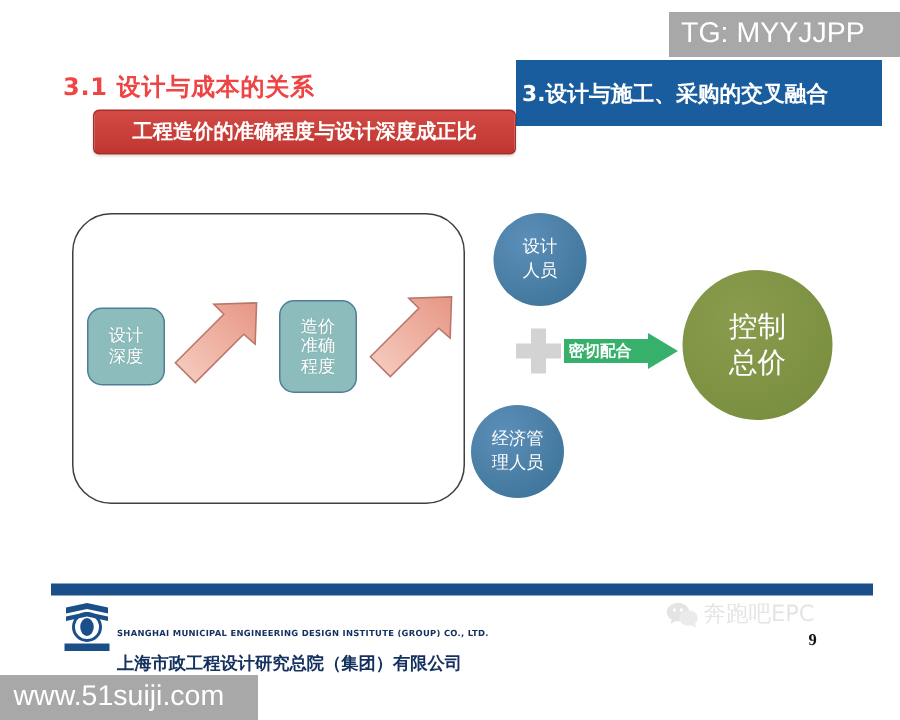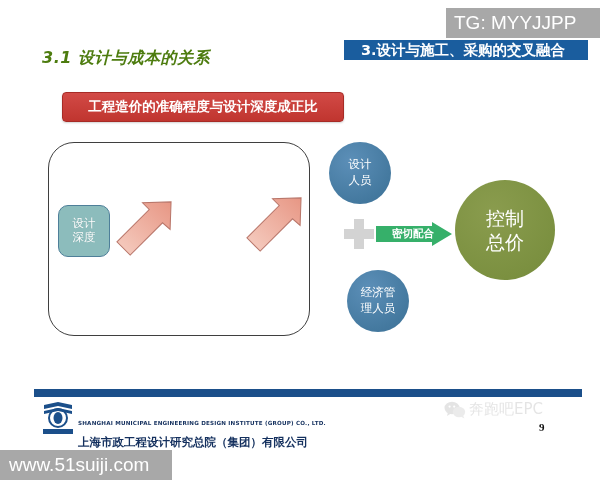--- a/index.html
+++ b/index.html
@@ -24,48 +24,47 @@
     background: #ffffff;
   }
 
   
   .section-title {
     position: absolute;
     left: 42px;
     top: 48px;
     font-size: 16px;
     font-weight: bold;
-    color: #4d7c0f;
+    color: #ef4444;
     letter-spacing: 0.5px;
     white-space: nowrap;
-    font-style: italic;
   }
   .chapter-banner {
     position: absolute;
     left: 344px;
     top: 40px;
     width: 244px;
-    height: 20px;
+    height: 44px;
     background: #1a5d9e;
     color: #ffffff;
     font-size: 14.5px;
     font-weight: bold;
     display: flex;
     align-items: center;
-    padding-left: 17px;
+    padding-left: 4px;
     box-sizing: border-box;
     letter-spacing: 0px;
     white-space: nowrap;
   }
 
   
   .red-bar {
     position: absolute;
     left: 62px;
-    top: 92px;
+    top: 73px;
     width: 280px;
     height: 28px;
     background: linear-gradient(180deg, #d24a46 0%, #c0352f 100%);
     border: 1px solid #a72b26;
     border-radius: 4px;
     color: #ffffff;
     font-size: 13.5px;
     font-weight: bold;
     display: flex;
     align-items: center;
@@ -127,21 +126,21 @@
     box-sizing: border-box;
   }
   .circle.blue {
     background: radial-gradient(circle at 35% 30%, #5c8fb8 0%, #44799f 70%, #3d7096 100%);
     width: 62px;
     height: 62px;
     font-size: 11.5px;
     line-height: 1.35;
   }
   .circle.blue.c-top  { left: 329px; top: 142px; }
-  .circle.blue.c-bot  { left: 347px; top: 270px; }
+  .circle.blue.c-bot  { left: 314px; top: 270px; }
   .circle.green {
     background: radial-gradient(circle at 38% 32%, #8a9c4e 0%, #7b9040 72%, #74883c 100%);
     width: 100px;
     height: 100px;
     left: 455px;
     top: 180px;
     font-size: 19px;
     font-weight: normal;
     line-height: 1.28;
   }
@@ -170,21 +169,21 @@
     height: 24px;
   }
   .green-arrow .ga-label {
     position: absolute;
     left: 0; top: 0;
     width: 76px;
     height: 24px;
     display: flex;
     align-items: center;
     justify-content: flex-start;
-    padding-left: 16px;
+    padding-left: 3px;
     box-sizing: border-box;
     color: #ffffff;
     font-size: 10.5px;
     font-weight: bold;
     white-space: nowrap;
     z-index: 2;
   }
 
   
   .footer-rule {
@@ -305,20 +304,25 @@
     <defs>
       <linearGradient id="salmon1" x1="0" y1="1" x2="1" y2="0">
         <stop offset="0%" stop-color="#f6cfc3"></stop>
         <stop offset="100%" stop-color="#e79684"></stop>
       </linearGradient>
     </defs>
     <polygon points="4,46 10,54 48,16 56,24 58,6 40,8 48,16" fill="none" stroke="none"></polygon>
     <path d="M 2,44 L 36,10 L 29,3 L 59,2 L 58,31 L 50,24 L 16,58 Z" transform="translate(1,2) scale(0.95)" fill="url(#salmon1)" stroke="#b9766a" stroke-width="1.1"></path>
   </svg>
 
+  <div class="teal-box b2">
+    <span>造价</span>
+    <span>准确</span>
+    <span>程度</span>
+  </div>
 
   <svg class="arrow-up a2" viewBox="0 0 64 64">
     <defs>
       <linearGradient id="salmon2" x1="0" y1="1" x2="1" y2="0">
         <stop offset="0%" stop-color="#f6cfc3"></stop>
         <stop offset="100%" stop-color="#e79684"></stop>
       </linearGradient>
     </defs>
     <path d="M 2,44 L 36,10 L 29,3 L 59,2 L 58,31 L 50,24 L 16,58 Z" transform="translate(1,2) scale(0.95)" fill="url(#salmon2)" stroke="#b9766a" stroke-width="1.1"></path>
   </svg>

